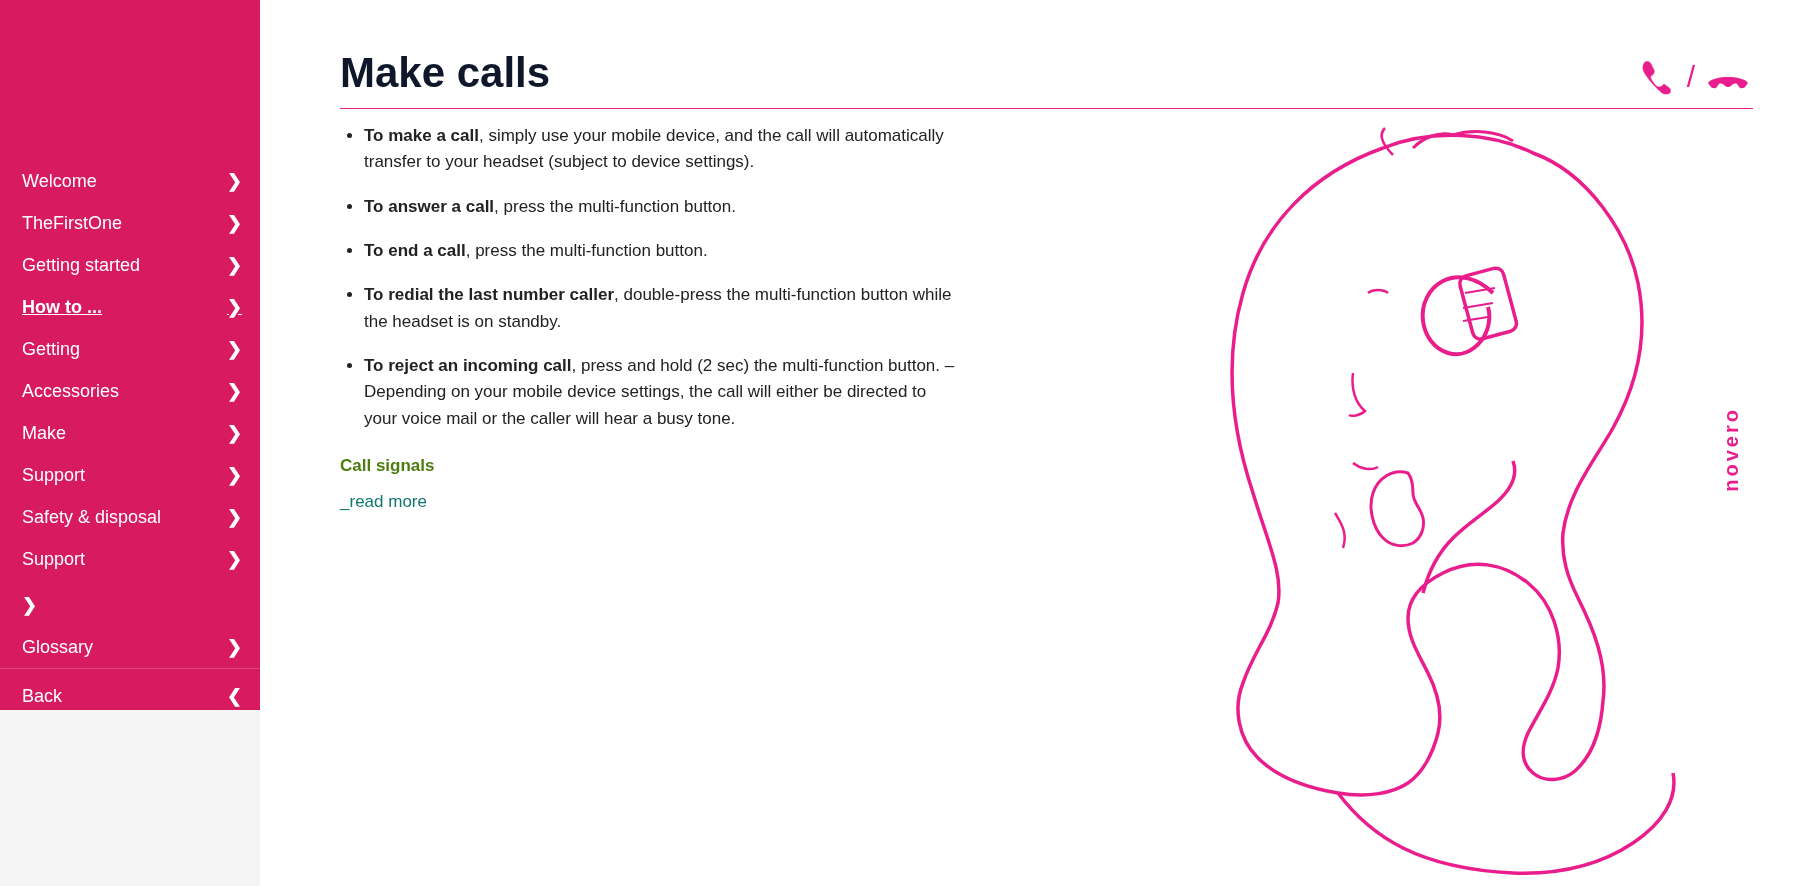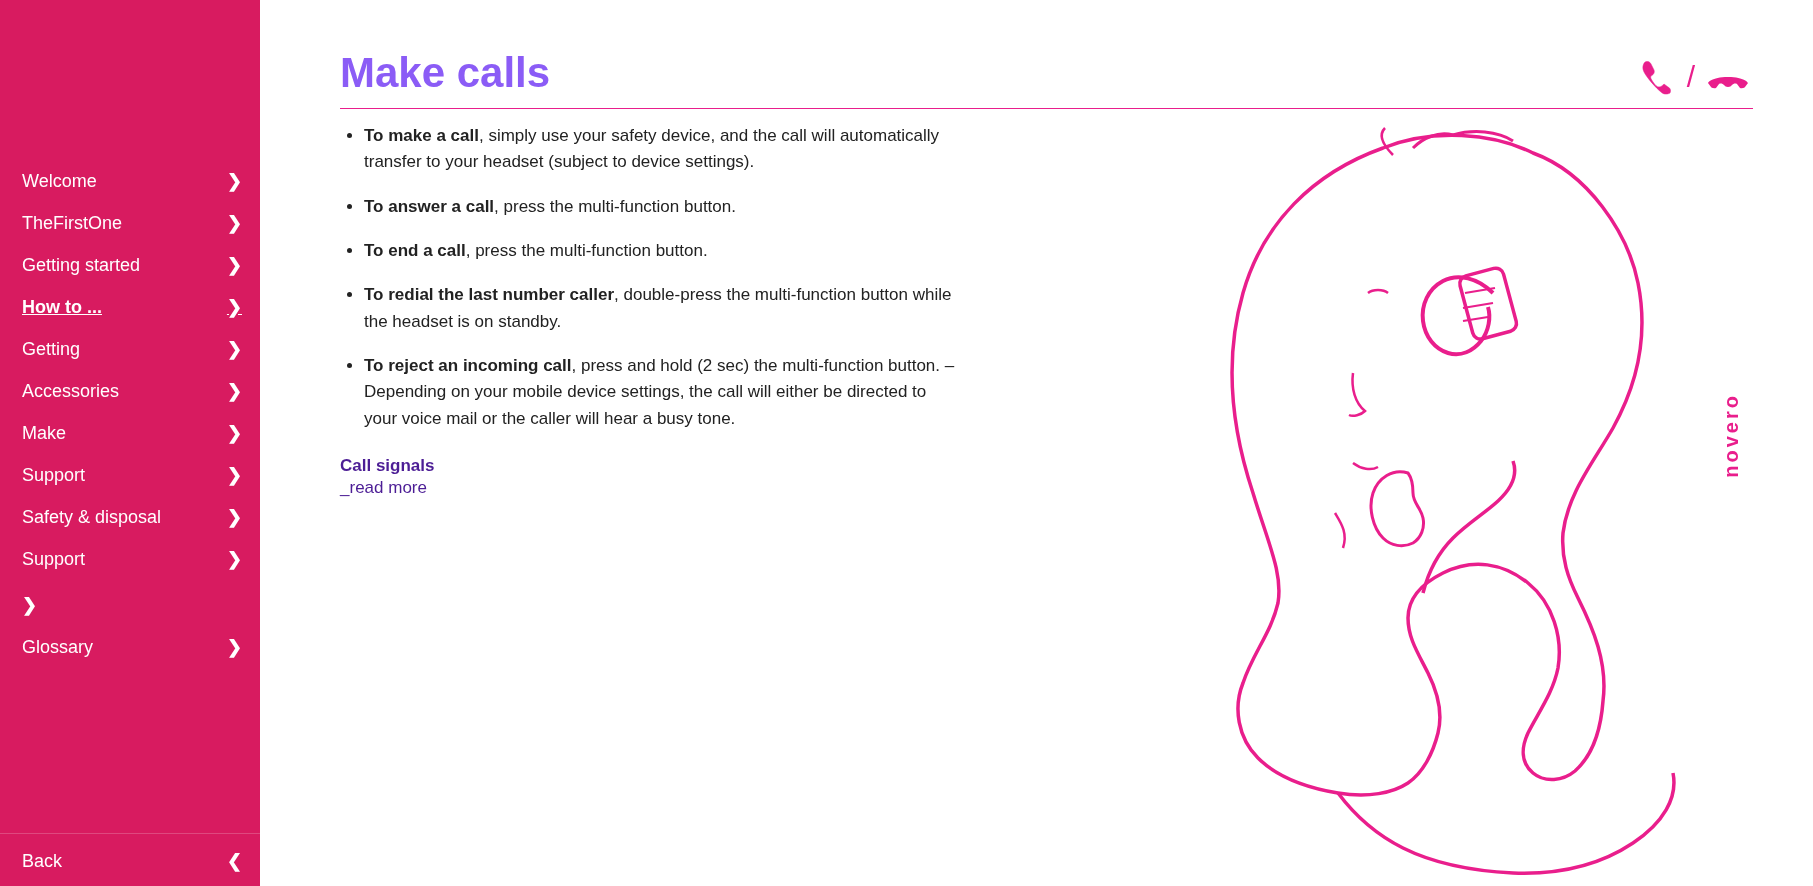--- a/index.html
+++ b/index.html
@@ -13,21 +13,21 @@
       background: #f5f5f5;
     }
 
     
     .sidebar {
       width: 260px;
       min-width: 260px;
       background: #d81b60;
       display: flex;
       flex-direction: column;
-      height: 886px;
+      height: 710px;
       padding-top: 160px;
     }
 
     .sidebar-item {
       display: flex;
       align-items: center;
       justify-content: space-between;
       padding: 10px 18px 10px 22px;
       color: white;
       font-size: 18px;
@@ -78,21 +78,21 @@
       align-items: flex-start;
       justify-content: space-between;
       margin-bottom: 14px;
       padding-bottom: 10px;
       border-bottom: 1.5px solid #e91e8c;
     }
 
     .page-title {
       font-size: 42px;
       font-weight: bold;
-      color: #8b5cf6;
+      color: #0f172a;
       line-height: 1.1;
     }
 
     .header-icons {
       display: flex;
       align-items: center;
       gap: 8px;
       padding-top: 6px;
     }
 
@@ -129,26 +129,26 @@
       font-weight: bold;
     }
 
     .call-signals-section {
       margin-top: 24px;
     }
 
     .call-signals-title {
       font-size: 17px;
       font-weight: bold;
-      color: #4c1d95;
-      margin-bottom: 2px;
+      color: #4d7c0f;
+      margin-bottom: 16px;
     }
 
     .read-more-link {
-      color: #4c1d95;
+      color: #0f766e;
       font-size: 17px;
       text-decoration: none;
       cursor: pointer;
     }
 
     
     .illustration-area {
       flex: 1;
       position: relative;
       display: flex;
@@ -248,21 +248,21 @@
       <svg width="50" height="32" viewBox="0 0 50 32" fill="none" xmlns="http://www.w3.org/2000/svg">
         <path d="M5 22 C5 22 8 16 25 16 C42 16 45 22 45 22 L42 26 C42 26 40 28 37 27 L34 23 C32 22 30 23 29 24 C28 25 27 26 25 26 C23 26 22 25 21 24 C20 23 18 22 16 23 L13 27 C10 28 8 26 8 26 Z" fill="#e91e8c"></path>
       </svg>
     </div>
   </div>
 
   <div class="content-area">
     <div class="text-content">
       <ul class="bullet-list">
         <li>
-          <b>To make a call</b><span>, simply use your safety device, and the call will automatically transfer to your headset (subject to device settings).</span>
+          <b>To make a call</b><span>, simply use your mobile device, and the call will automatically transfer to your headset (subject to device settings).</span>
         </li>
         <li>
           <b>To answer a call</b><span>, press the multi-function button.</span>
         </li>
         <li>
           <b>To end a call</b><span>, press the multi-function button.</span>
         </li>
         <li>
           <b>To redial the last number caller</b><span>, double-press the multi-function button while the headset is on standby.</span>
         </li>

